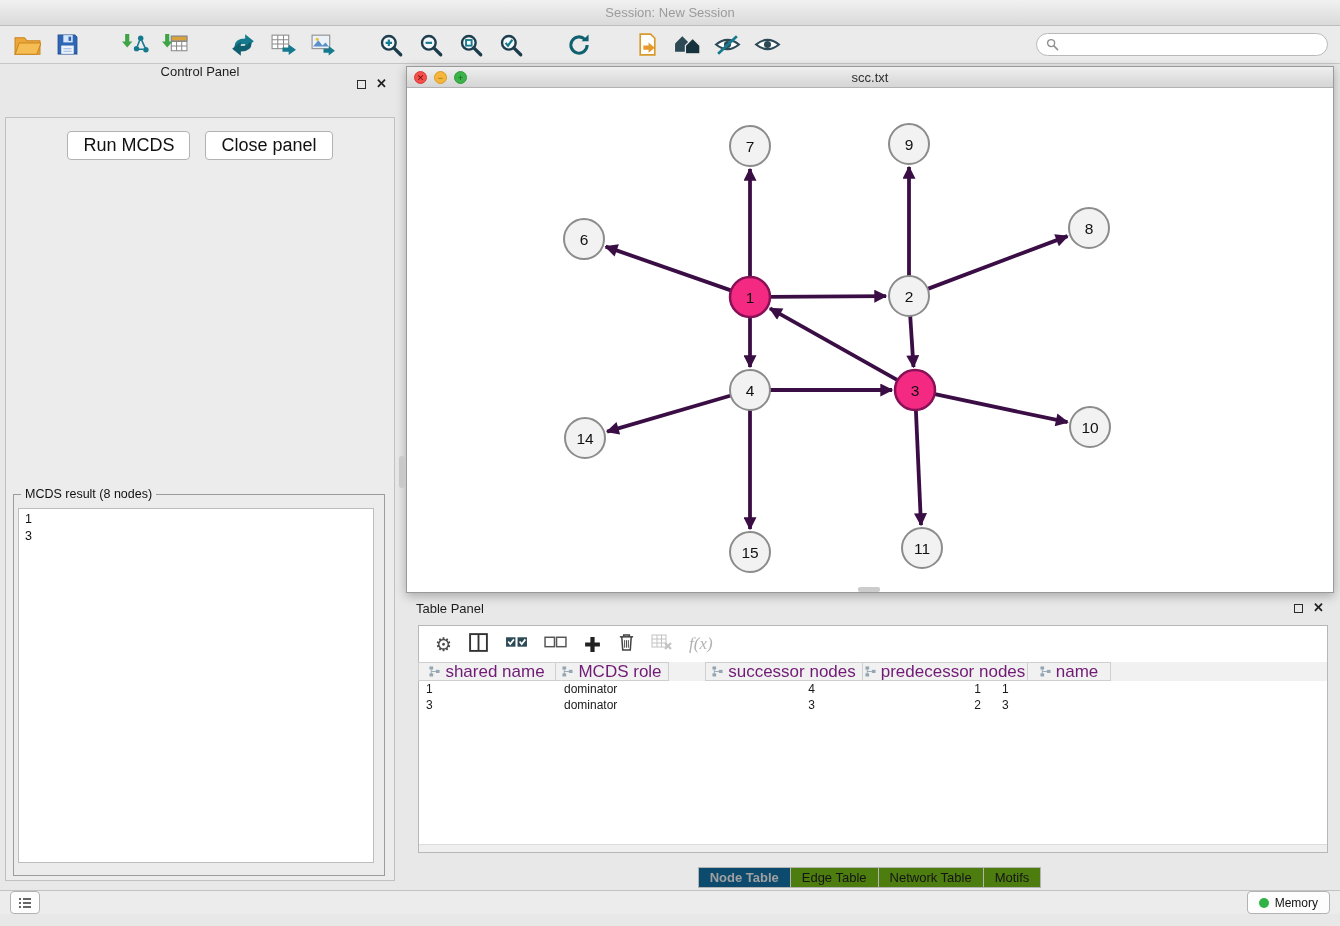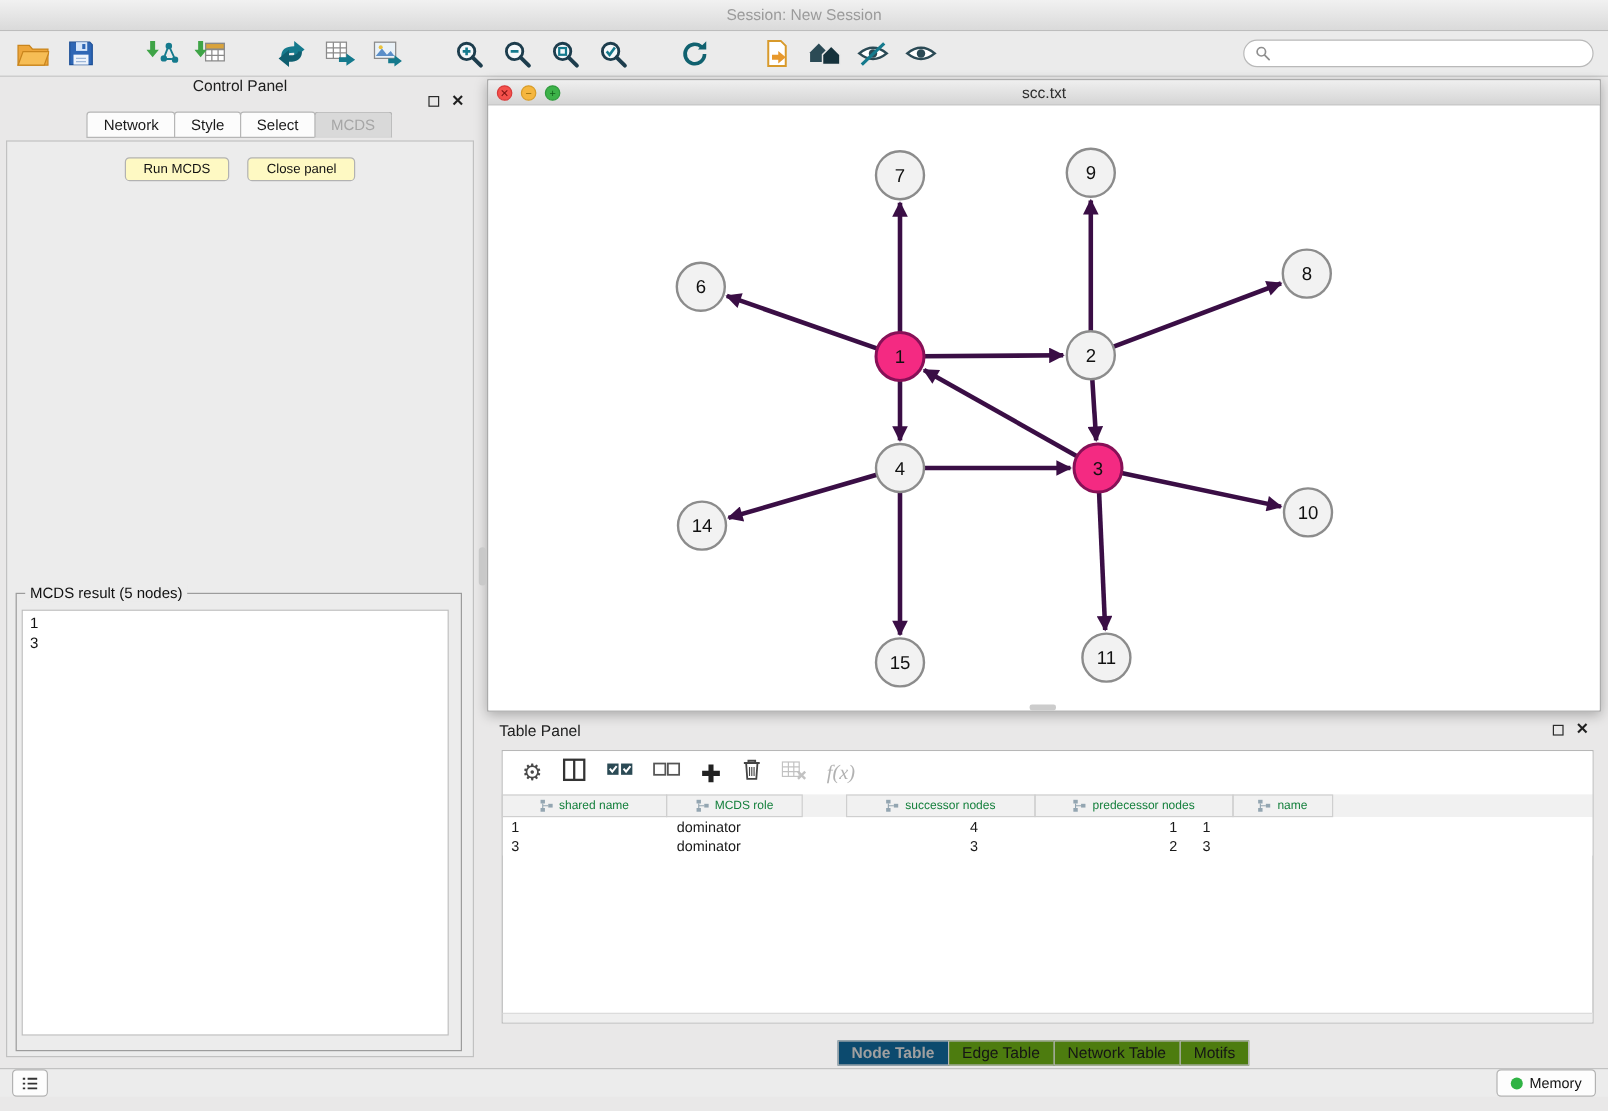--- a/index.html
+++ b/index.html
@@ -32,22 +32,22 @@
     font-size:12.5px; padding:3px 13px; margin-left:-1px; border-radius:3px 3px 0 0; cursor:default; }
   .cp-tab.active { background:#d9d9d9; color:#a6a6a6; border-bottom-color:#d9d9d9; }
   .cp-body { position:absolute; left:5px; right:5px; top:53px; height:764px;
     border:1px solid #c1c1c1; background:#ececec; }
   .opt-label { text-align:center; margin-top:22px; font-size:13px; color:#111; }
   .dropdown { margin:10px auto 0; width:312px; height:24px; background:#fff;
     border:1px solid #b2b2b2; border-radius:4px; display:flex; align-items:center;
     padding:0 4px 0 8px; font-size:13px; }
   .dropdown .chev { margin-left:auto; display:flex; }
   .btn-row { display:flex; justify-content:center; gap:15px; margin-top:13px; }
-  .btn { border:1px solid #b2b2b2; background:#fef9c3; border-radius:4px;
-    font-size:11px; padding:3px 15px; color:#111; cursor:default; }
+  .btn { border:1px solid #b2b2b2; background:#ffffff; border-radius:4px;
+    font-size:18px; padding:3px 15px; color:#111; cursor:default; }
   .result-box { position:absolute; left:7px; right:9px; top:376px; bottom:4px;
     border:1px solid #9c9c9c; background:#ececec; }
   .result-legend { position:absolute; top:-8px; left:7px; background:#ececec;
     padding:0 4px; font-size:12.5px; color:#111; }
   .result-text { position:absolute; top:13px; left:4px; right:10px; bottom:12px;
     background:#fff; border:1px solid #bdbdbd; font-size:12.5px; line-height:17px;
     padding:2px 6px; white-space:pre; color:#111; }
 
   
   .net-window { position:absolute; left:406px; top:66px; width:928px; height:527px;
@@ -70,21 +70,21 @@
     background:#cccccc; border-radius:2px; }
 
   
   .table-panel { position:absolute; left:406px; top:595px; width:928px; height:295px; }
   .tp-header { height:26px; display:flex; align-items:center; padding:0 10px; font-size:13px; color:#1d1d1d; }
   .tp-box { position:absolute; left:12px; right:6px; top:30px; height:228px;
     background:#fff; border:1px solid #b7b7b7; }
   .tp-toolbar { height:36px; display:flex; align-items:center; gap:16px; padding:0 16px; background:#fff; }
   .fx { font-family:"Liberation Serif", serif; font-style:italic; font-size:17px; color:#b2b2b2; }
   .plus-ic { display:flex; }
-  .t-head { display:flex; height:19px; background:#f1f1f1; font-size:10px; color:#15803d; }
+  .t-head { display:flex; height:19px; background:#f1f1f1; font-size:17px; color:#701a75; }
   .t-col { border:1px solid #cfcfcf; margin-left:-1px; display:flex; align-items:center;
     justify-content:center; gap:5px; cursor:default; }
   .t-body { background:#fff; }
   .t-row { display:flex; height:16px; font-size:12px; align-items:center; }
   .t-cell { padding:0 7px; overflow:hidden; white-space:nowrap; }
   .t-cell.right { text-align:right; padding-right:14px; }
   .tp-hscroll { position:absolute; left:0; right:0; bottom:0; height:8px;
     background:#efefef; border-top:1px solid #dcdcdc; }
   .tp-tabs { position:absolute; left:0; right:0; bottom:2px; display:flex; justify-content:center; }
   .tp-tab { border:1px solid #b4b4b4; margin-left:-1px; background:#4d7c0f; color:#151515;
@@ -239,33 +239,27 @@
 </div>
 
 <div class="control-panel">
   <div class="cp-header">
     <span>Control Panel</span>
     <span class="win-btns">
       <span class="float-box"></span>
       <span class="close-x">✕</span>
     </span>
   </div>
-  <div class="cp-tabs">
-      <div class="cp-tab">Network</div>
-      <div class="cp-tab">Style</div>
-      <div class="cp-tab">Select</div>
-      <div class="cp-tab active">MCDS</div>
-    </div>
   <div class="cp-body">
     <div class="btn-row">
       <button class="btn">Run MCDS</button>
       <button class="btn">Close panel</button>
     </div>
     <div class="result-box">
-      <span class="result-legend">MCDS result (5 nodes)</span>
+      <span class="result-legend">MCDS result (8 nodes)</span>
       <div class="result-text">1
 3</div>
     </div>
   </div>
 </div>
 
 <div class="net-window">
   <div class="net-titlebar">
     <span class="traffic">
       <span class="light red">✕</span>

